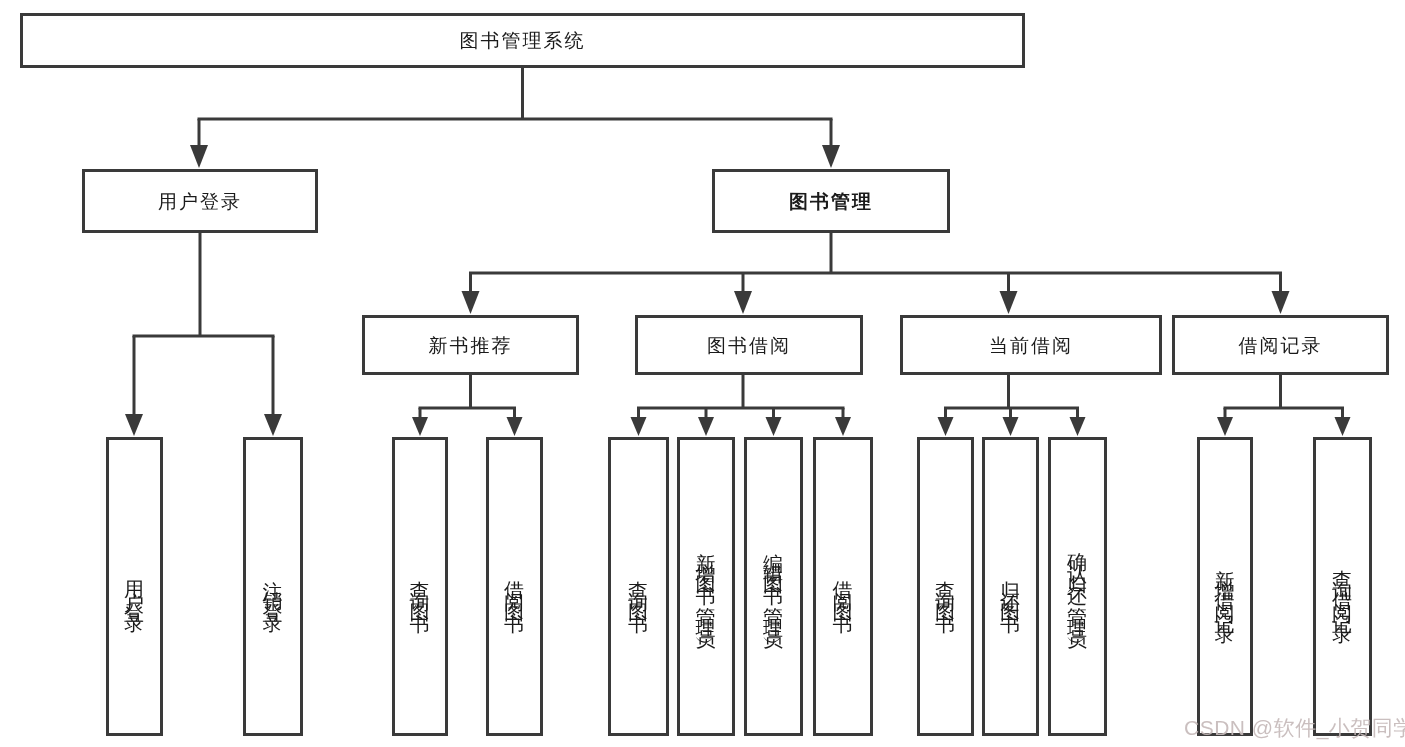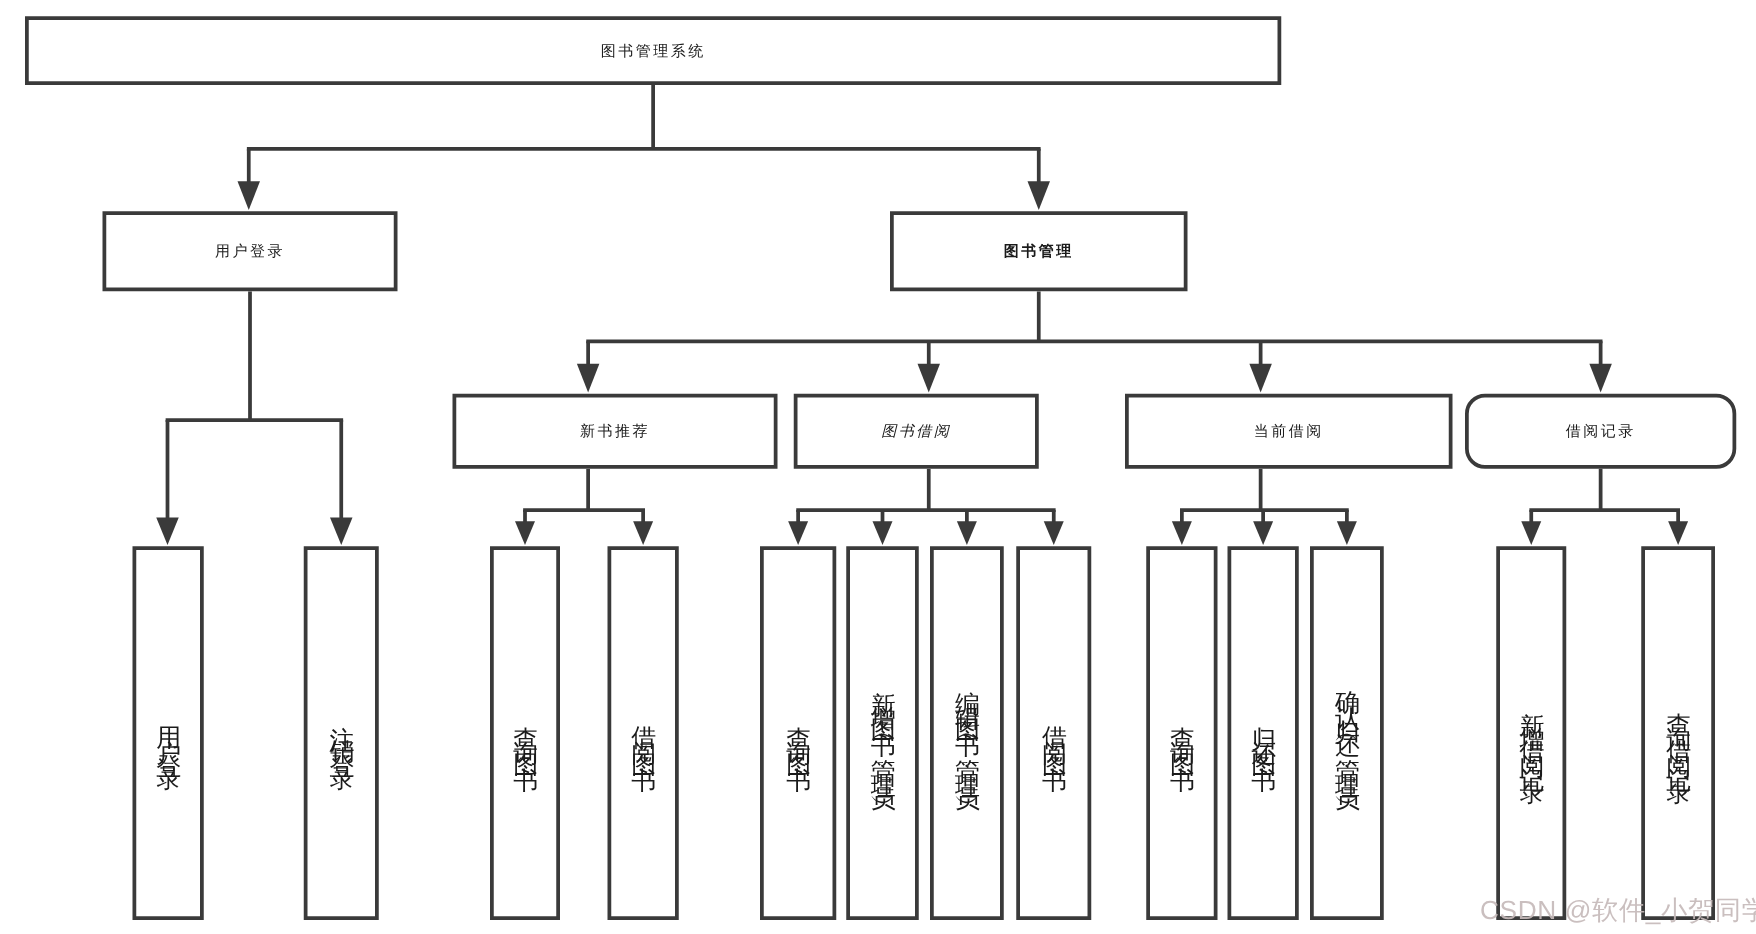--- a/index.html
+++ b/index.html
@@ -21,21 +21,21 @@
     position: absolute;
     box-sizing: border-box;
     background: #ffffff;
     border: 3px solid #3a3a3a;
     display: flex;
     align-items: center;
     justify-content: center;
     z-index: 2;
   }
   .hlabel {
-    font-size: 12px;
+    font-size: 19px;
     color: #1b1b1b;
     letter-spacing: 2px;
     white-space: nowrap;
     line-height: 1;
   }
   .vlabel {
     writing-mode: vertical-rl;
     text-orientation: mixed;
     font-size: 20px;
     color: #1b1b1b;
@@ -131,30 +131,30 @@
     <span class="hlabel">图书管理系统</span>
   </div>
 
   <div class="box" style="left:82px; top:169px; width:236px; height:64px;">
     <span class="hlabel">用户登录</span>
   </div>
   <div class="box" style="left:712px; top:169px; width:238px; height:64px;font-weight:bold;">
     <span class="hlabel">图书管理</span>
   </div>
 
-  <div class="box" style="left:362px; top:315px; width:260px; height:60px;text-align:center;">
+  <div class="box" style="left:362px; top:315px; width:217px; height:60px;text-align:center;">
     <span class="hlabel">新书推荐</span>
   </div>
-  <div class="box" style="left:635px; top:315px; width:196px; height:60px;font-style:italic;">
+  <div class="box" style="left:635px; top:315px; width:228px; height:60px;">
     <span class="hlabel">图书借阅</span>
   </div>
   <div class="box" style="left:900px; top:315px; width:262px; height:60px;">
     <span class="hlabel">当前借阅</span>
   </div>
-  <div class="box" style="left:1172px; top:315px; width:217px; height:60px;border-radius:16px;">
+  <div class="box" style="left:1172px; top:315px; width:217px; height:60px;">
     <span class="hlabel">借阅记录</span>
   </div>
 
   <div class="box" style="left:106px; top:437px; width:57px; height:299px;">
     <span class="vlabel">用户登录</span>
   </div>
   <div class="box" style="left:243px; top:437px; width:60px; height:299px;">
     <span class="vlabel">注销登录</span>
   </div>
 

